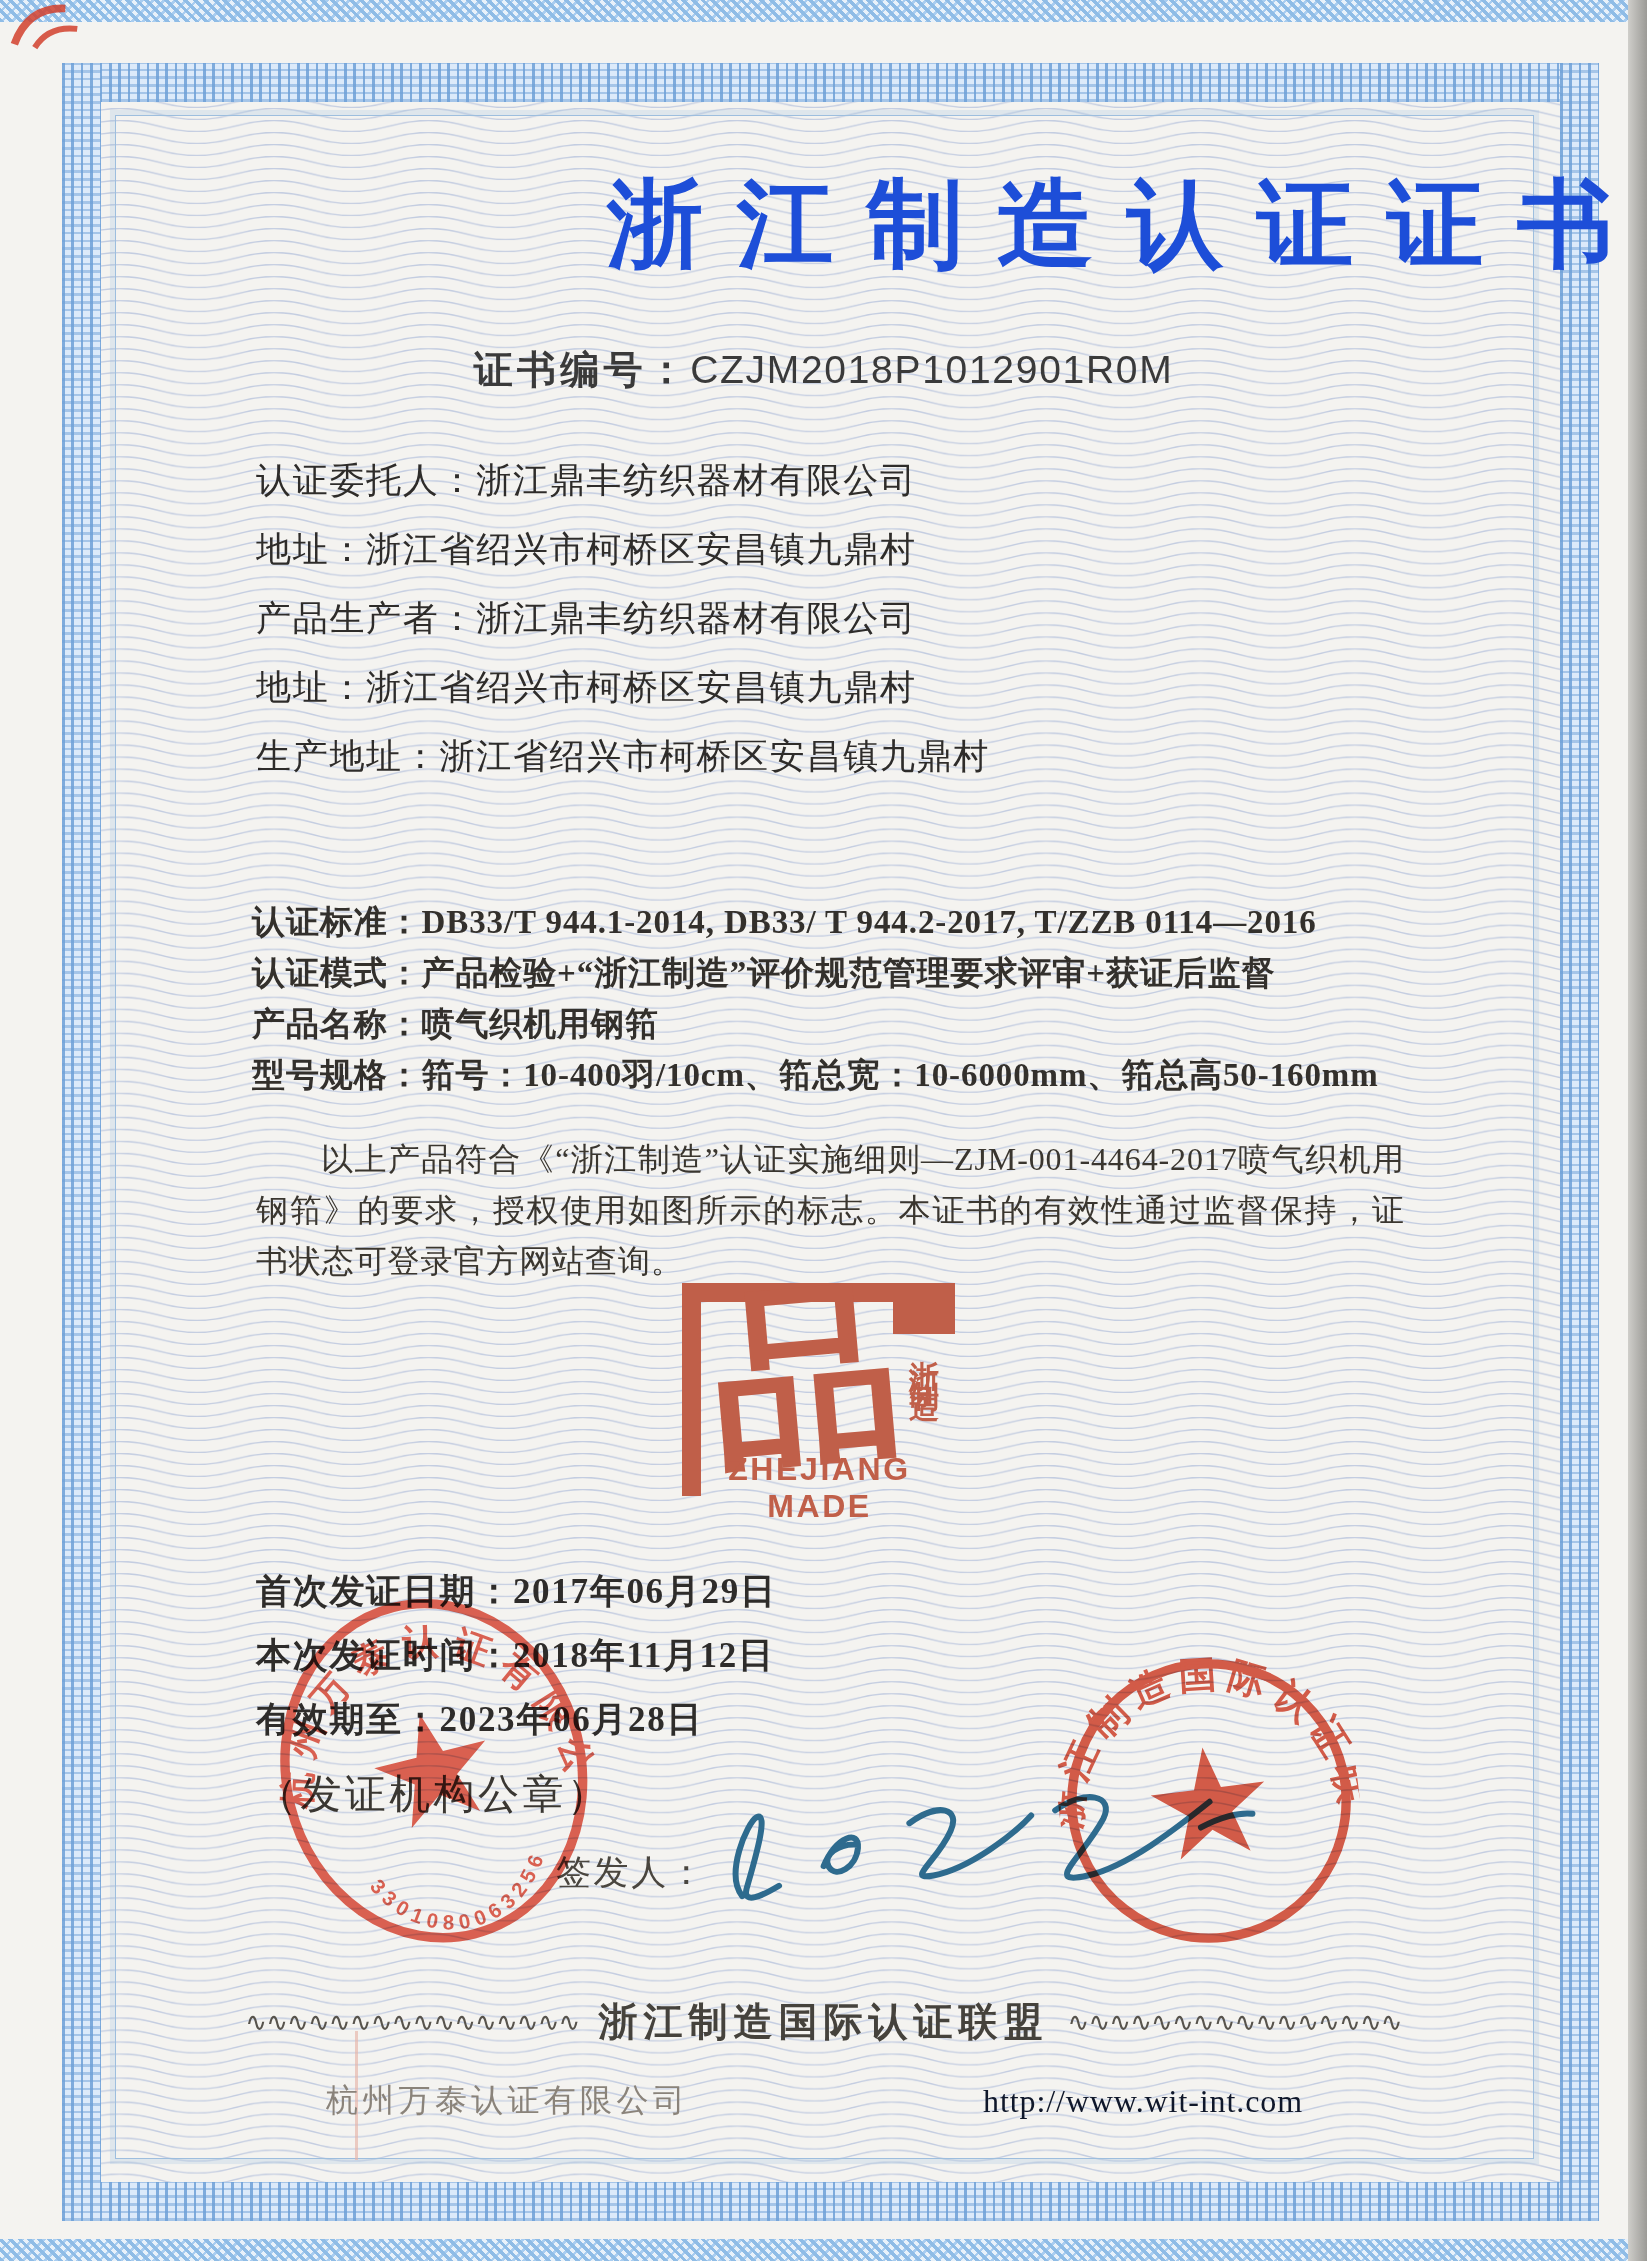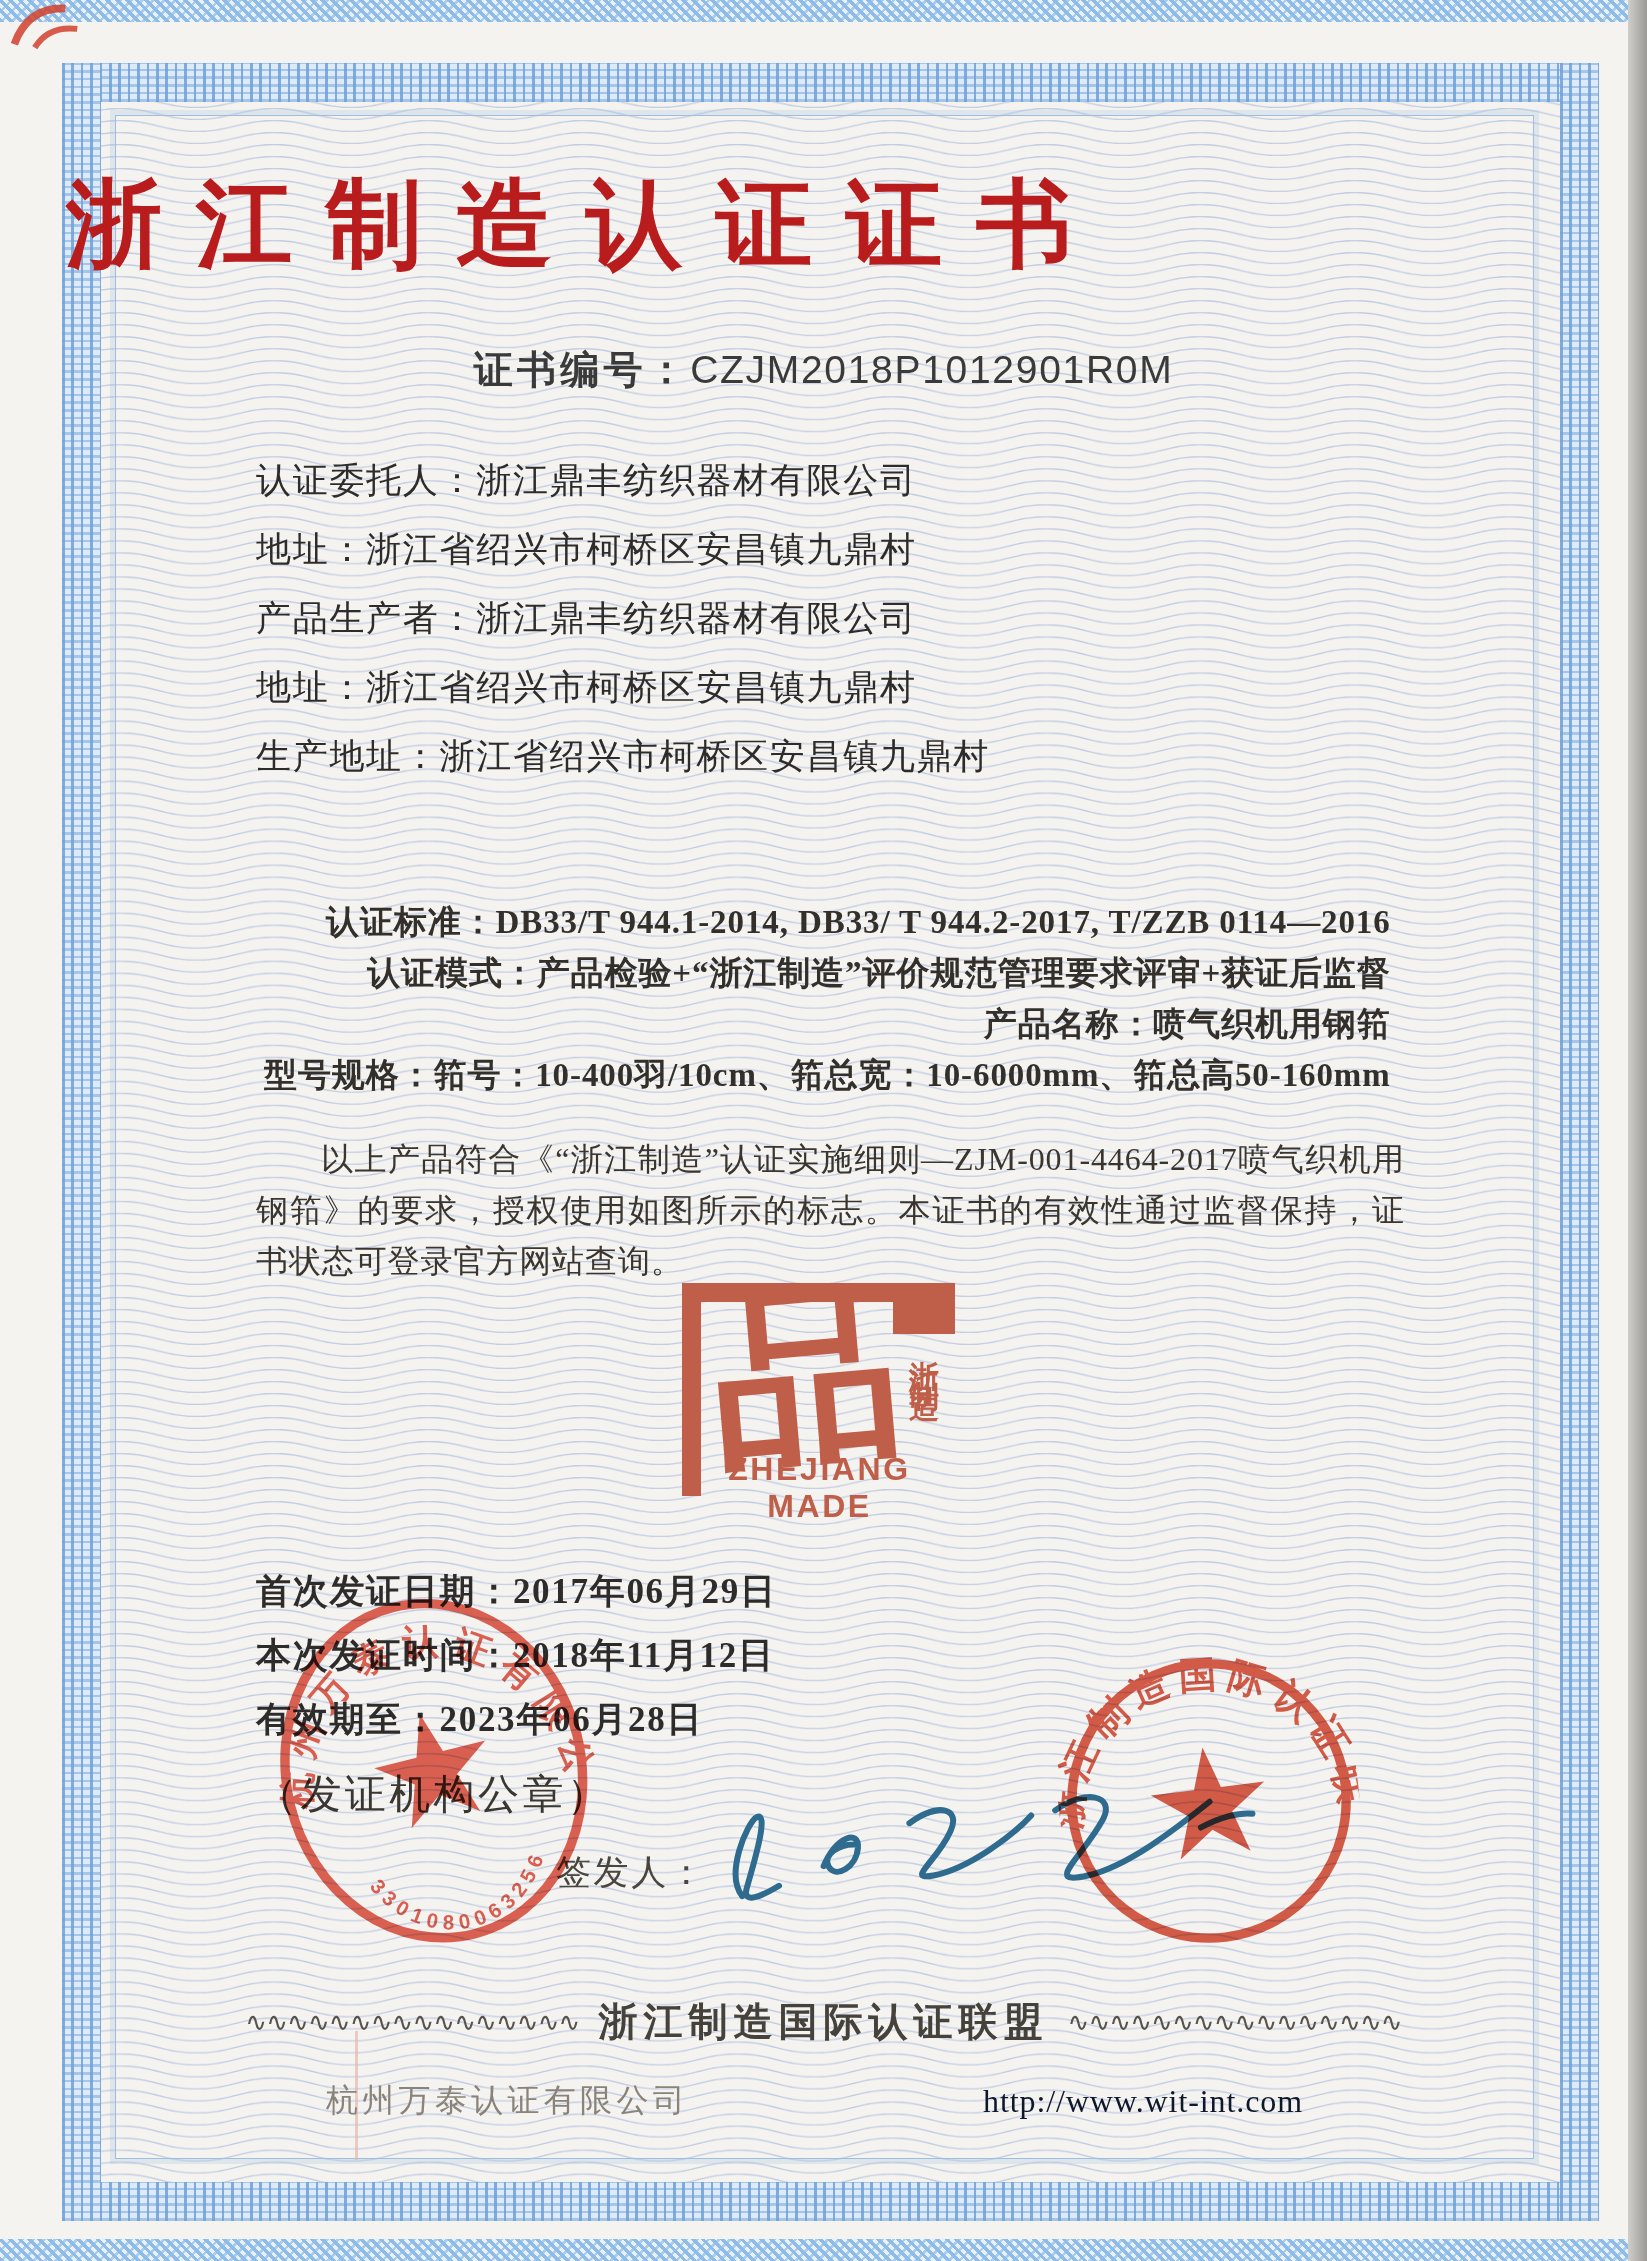--- a/index.html
+++ b/index.html
@@ -22,31 +22,31 @@
   .band-left{left:62px;top:63px;width:39px;height:2158px;}
   .band-right{left:1560px;top:63px;width:39px;height:2158px;}
   .inner-line{position:absolute;left:115px;top:115px;width:1417px;height:2042px;z-index:2;
     border:1.7px solid #9dbede;box-shadow:inset 0 0 0 4.3px rgba(157,190,222,0), 0 0 0 5.1px rgba(157,190,222,.25);}
   .waves{position:absolute;left:81px;top:96px;z-index:1;}
   
   .artifact-corner{position:absolute;left:8.6px;top:0;z-index:7;opacity:.85;}
   .artifact-line{position:absolute;left:355px;top:2031px;width:2.6px;height:129px;background:#e7b3a8;opacity:.65;z-index:3;}
   
   .content{position:absolute;inset:0;z-index:3;}
-  .title{position:absolute;left:0;right:0;top:161px;text-align:left;
-    font-size:96px;font-weight:bold;letter-spacing:34px;text-indent:34px;color:#b91c1c;
+  .title{position:absolute;left:0;right:0;top:161px;text-align:right;
+    font-size:96px;font-weight:bold;letter-spacing:34px;text-indent:34px;color:#1d4ed8;
     font-family:"DejaVu Serif","Liberation Serif",serif;padding-left:32px;}
   .cert-no{position:absolute;left:0;right:0;top:343px;text-align:center;color:#3a3a3a;
     font-family:"Liberation Sans","DejaVu Sans",sans-serif;font-size:39px;white-space:nowrap;}
   .cert-no .lbl{font-weight:700;letter-spacing:4.3px;}
   .cert-no .num{font-weight:500;letter-spacing:1.7px;}
   .fields{position:absolute;left:256px;top:446px;}
   .fields .row{height:69px;line-height:69px;white-space:nowrap;font-size:35px;color:#2e2c2a;letter-spacing:1.7px;}
   .fields .lbl,.fields .val{font-weight:400;}
-  .specs{position:absolute;left:264px;top:897px;text-align:right;}
+  .specs{position:absolute;left:252px;top:897px;}
   .specs .row{height:51px;line-height:51px;white-space:nowrap;font-size:33px;color:#33302c;letter-spacing:0.9px;}
   .specs .lbl{font-weight:700;}
   .specs .val{font-weight:600;}
   .statement{position:absolute;left:256px;top:1134px;width:1149px;font-size:32px;line-height:51px;
     color:#3a362f;text-indent:65px;text-align:justify;letter-spacing:0.9px;}
   
   .logo{position:absolute;left:682px;top:1283px;width:275px;height:244px;}
   .logo .bar-top{position:absolute;left:0;top:0;width:216px;height:19px;}
   .logo .bar-left{position:absolute;left:0;top:0;width:19px;height:213px;}
   .logo .block-tr{position:absolute;left:211px;top:0;width:62px;height:51px;}

